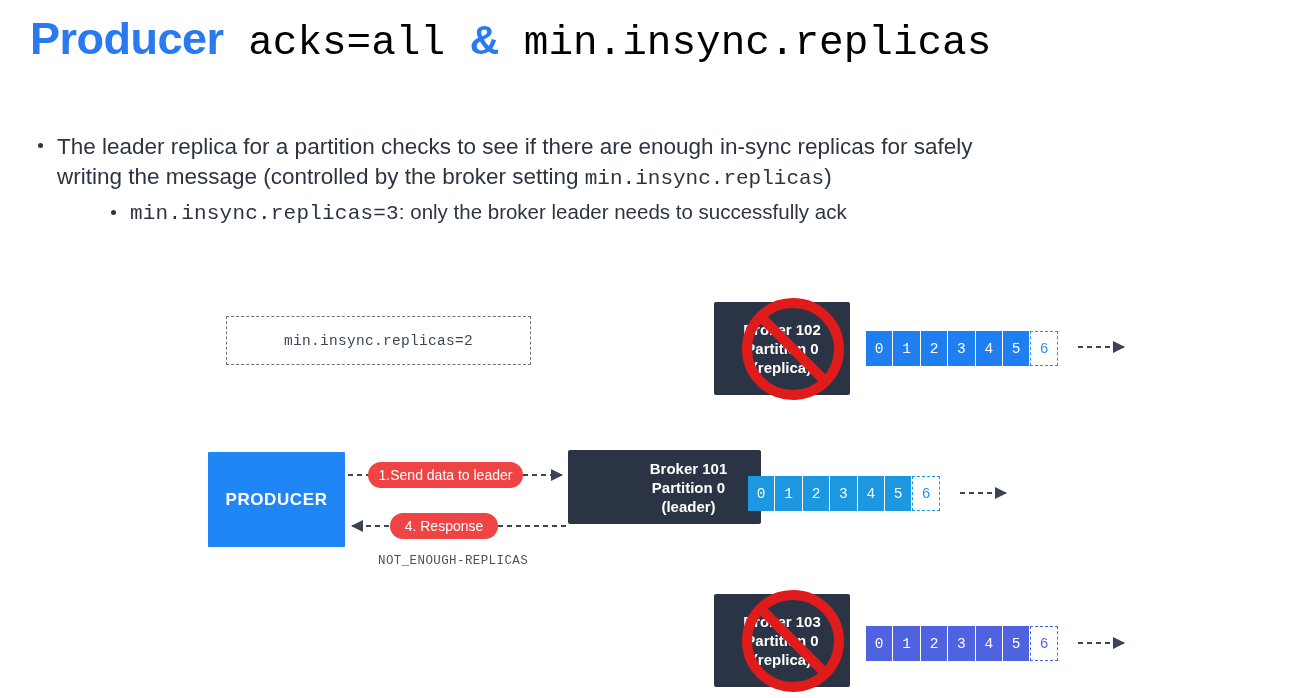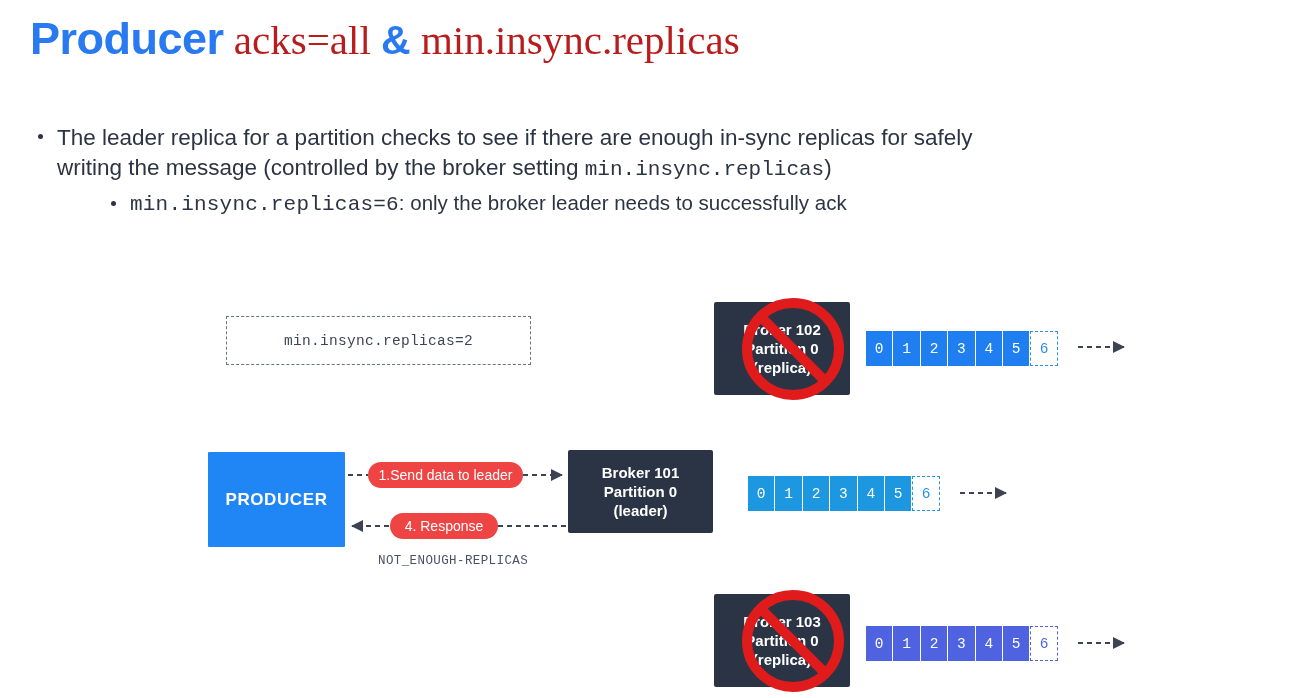--- a/index.html
+++ b/index.html
@@ -30,37 +30,37 @@
     line-height: 1;
   }
   .title .t-bold {
     font-family: "Liberation Sans", sans-serif;
     font-weight: bold;
     font-size: 45px;
     color: #2979f0;
     letter-spacing: -0.5px;
   }
   .title .t-mono {
-    font-family: Liberation Serif, serif;
+    font-family: Liberation Mono, monospace;
     font-size: 41px;
-    color: #b91c1c;
+    color: #000000;
     letter-spacing: 0px;
   }
   .title .t-amp {
     font-family: "Liberation Sans", sans-serif;
     font-weight: bold;
     font-size: 41px;
     color: #2979f0;
   }
 
   
   .bullets {
     position: absolute;
     left: 30px;
-    top: 123px;
+    top: 132px;
     width: 1230px;
   }
   .bullet-l1 {
     position: relative;
     padding-left: 27px;
     font-size: 22.5px;
     line-height: 30px;
     color: #2c3443;
   }
   .bullet-l1 > .dot {
@@ -227,21 +227,21 @@
   <div class="bullets">
 
     <div class="bullet-l1">
       <span class="dot"></span>
       <span>The leader replica for a partition checks to see if there are enough in-sync replicas for safely</span><br>
       <span>writing the message (controlled by the broker setting </span><span class="mono">min.insync.replicas</span><span>)</span>
     </div>
 
     <div class="bullet-l2">
       <span class="dot"></span>
-      <span class="mono">min.insync.replicas=6</span><span>: only the broker leader needs to successfully ack</span>
+      <span class="mono">min.insync.replicas=3</span><span>: only the broker leader needs to successfully ack</span>
     </div>
 
 
   </div>
 
   <div class="diagram">
 
     <div class="config-box">
       <span>min.insync.replicas=2</span>
     </div>
@@ -275,21 +275,21 @@
     <div class="pill" style="left:368px; top:462px; width:155px; height:26px;">
       <span>1.Send data to leader</span>
     </div>
 
     <div class="pill" style="left:390px; top:513px; width:108px; height:26px;">
       <span>4. Response</span>
     </div>
 
     <div class="err-label">NOT_ENOUGH-REPLICAS</div>
 
-    <div class="broker" style="left:568px; top:450px; width:145px; height:83px;">
+    <div class="broker" style="left:568px; top:450px; width:145px; height:74px;padding-left:48px;">
       <div class="b-lines">
         <div>Broker 101</div>
         <div>Partition 0</div>
         <div>(leader)</div>
       </div>
     </div>
 
     <div class="log-row row-b" style="left:748px; top:476px;">
       <div class="cell">0</div>
       <div class="cell">1</div>

